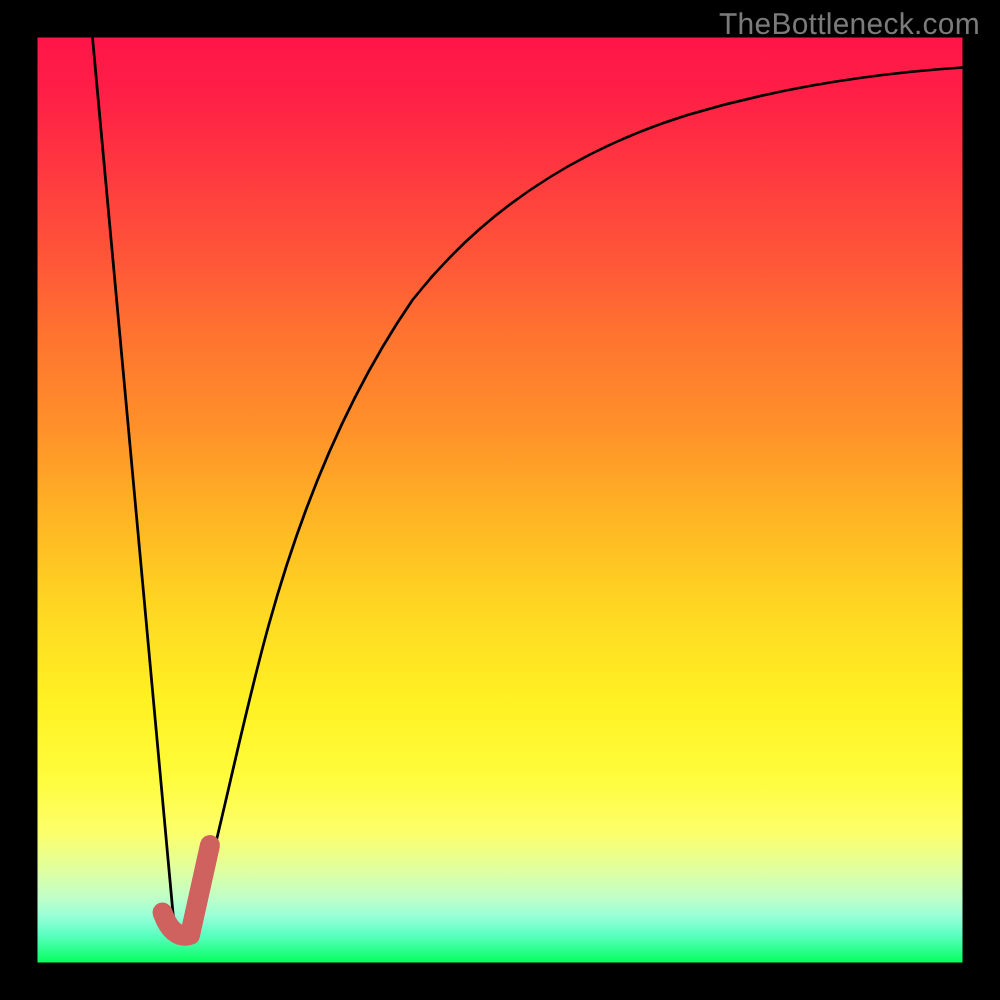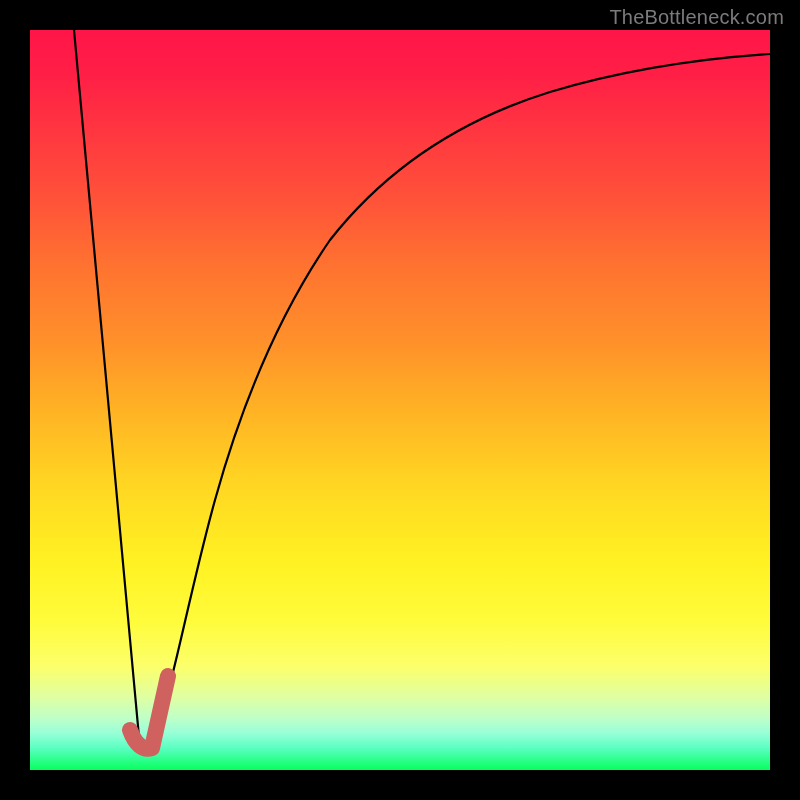--- a/index.html
+++ b/index.html
@@ -42,21 +42,21 @@
       #5cffc2 97%,
       #22ff80 99%,
       #08ff5e 100%
     );
   }
   .watermark {
     position: absolute;
     top: 6px;
     right: 16px;
     color: #7b7b7b;
-    font-size: 20px;
+    font-size: 24px;
     font-weight: 500;
     letter-spacing: 0.2px;
     user-select: none;
   }
   svg.curves {
     position: absolute;
     left: 0;
     top: 0;
     width: 740px;
     height: 740px;

